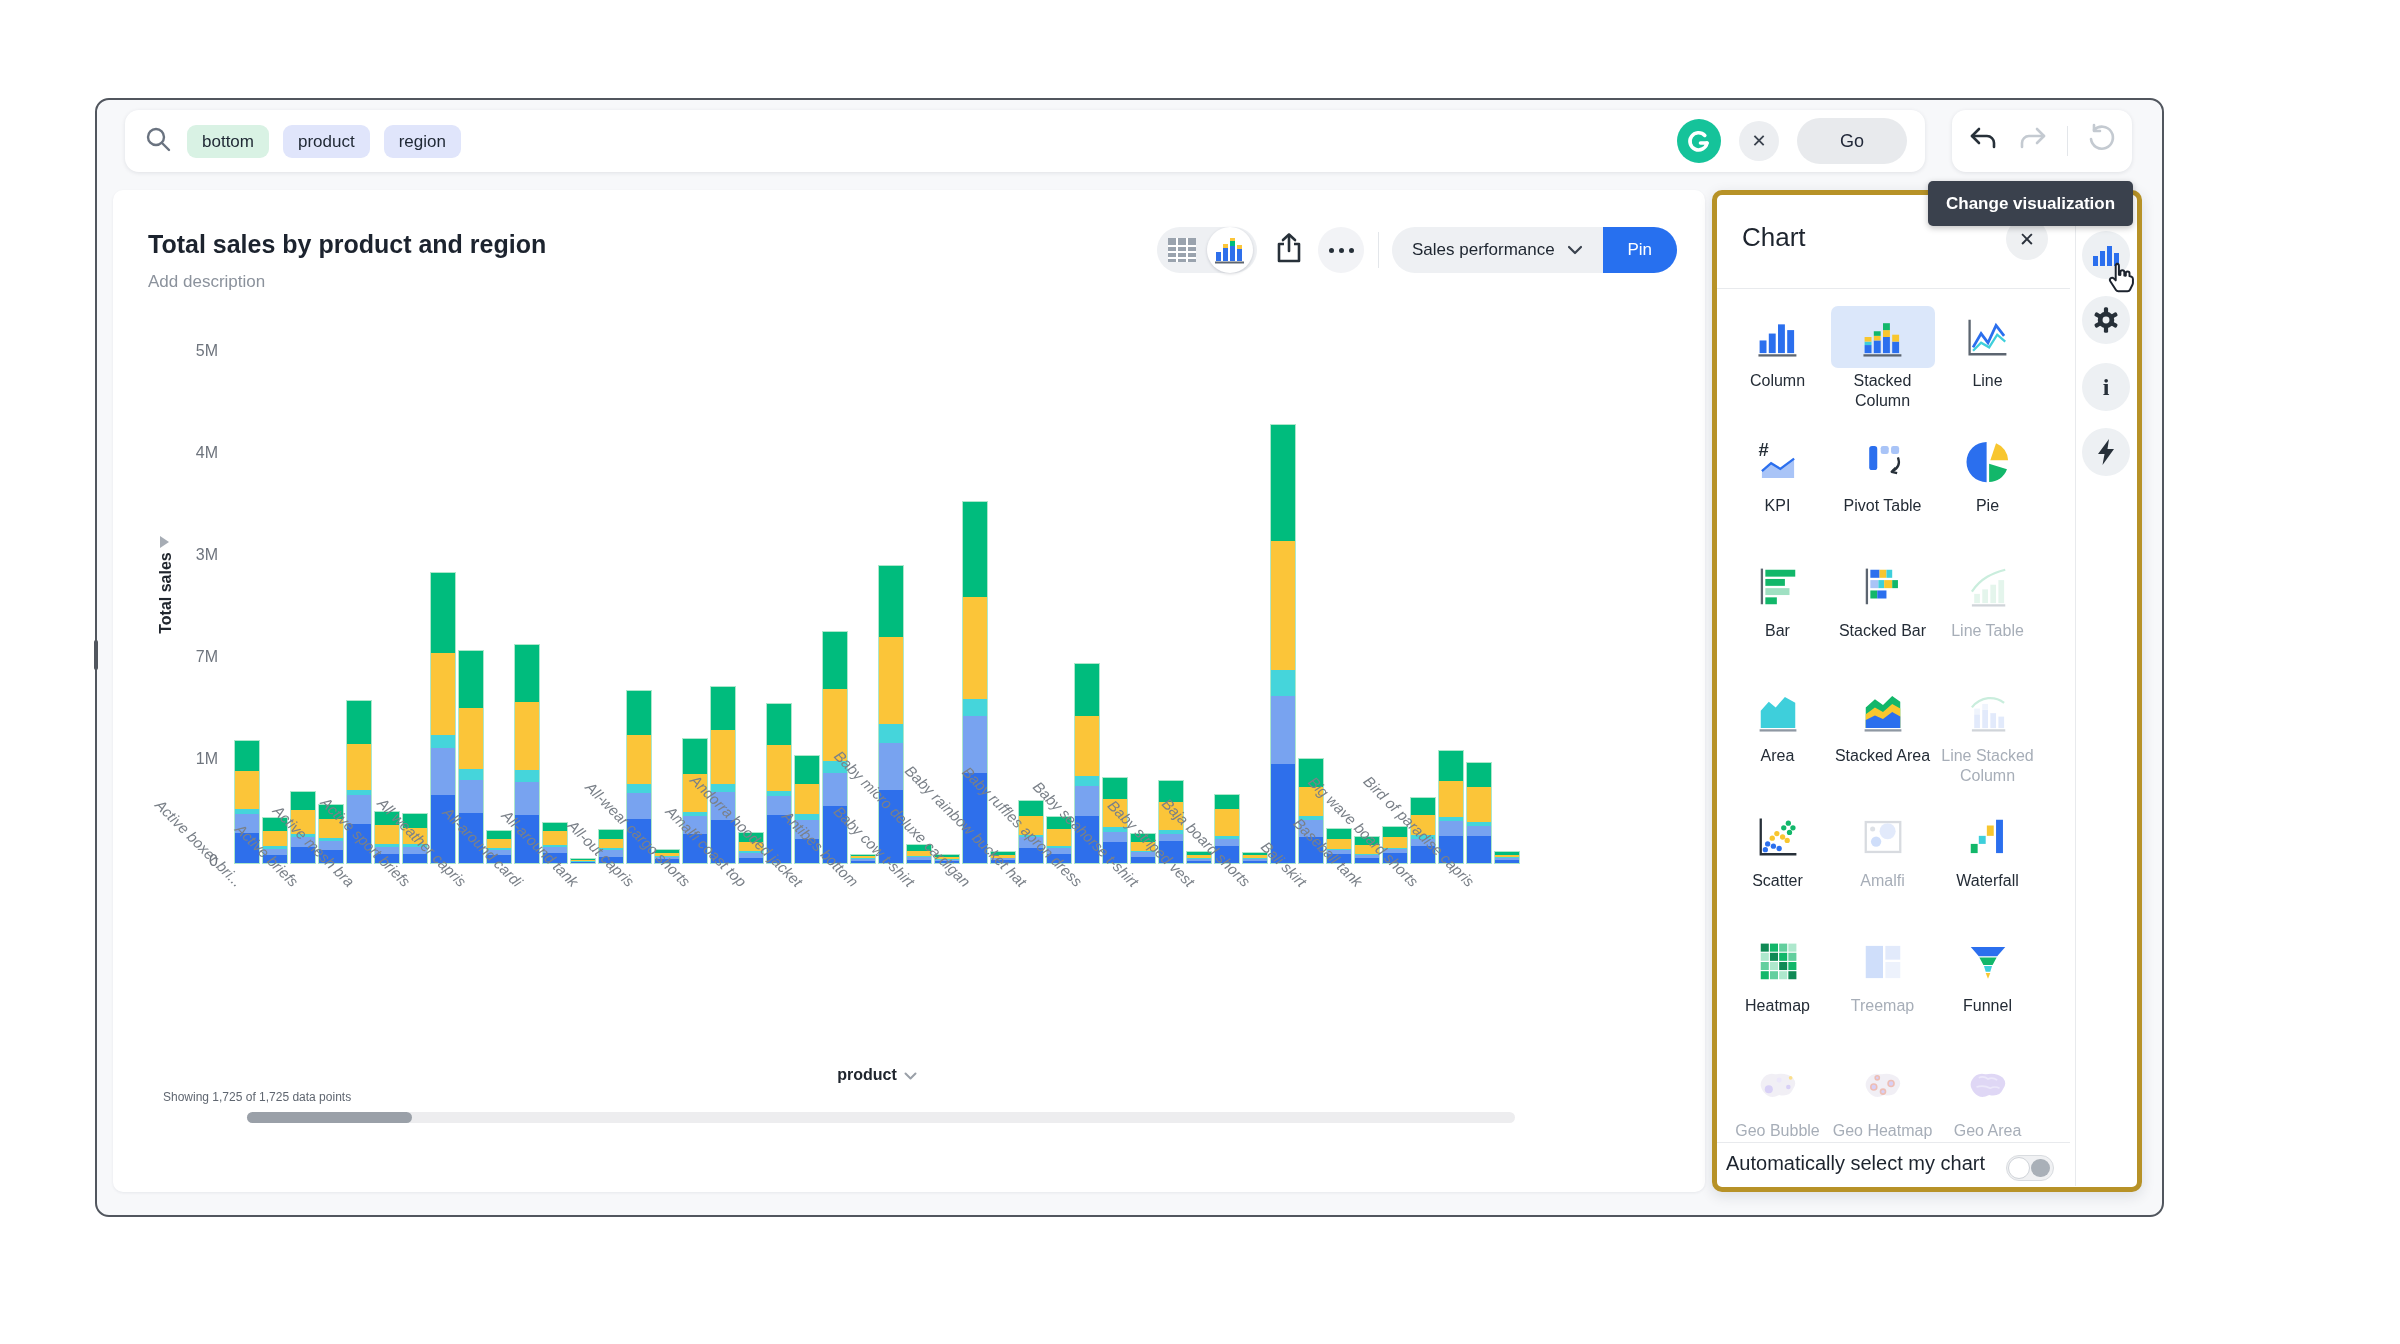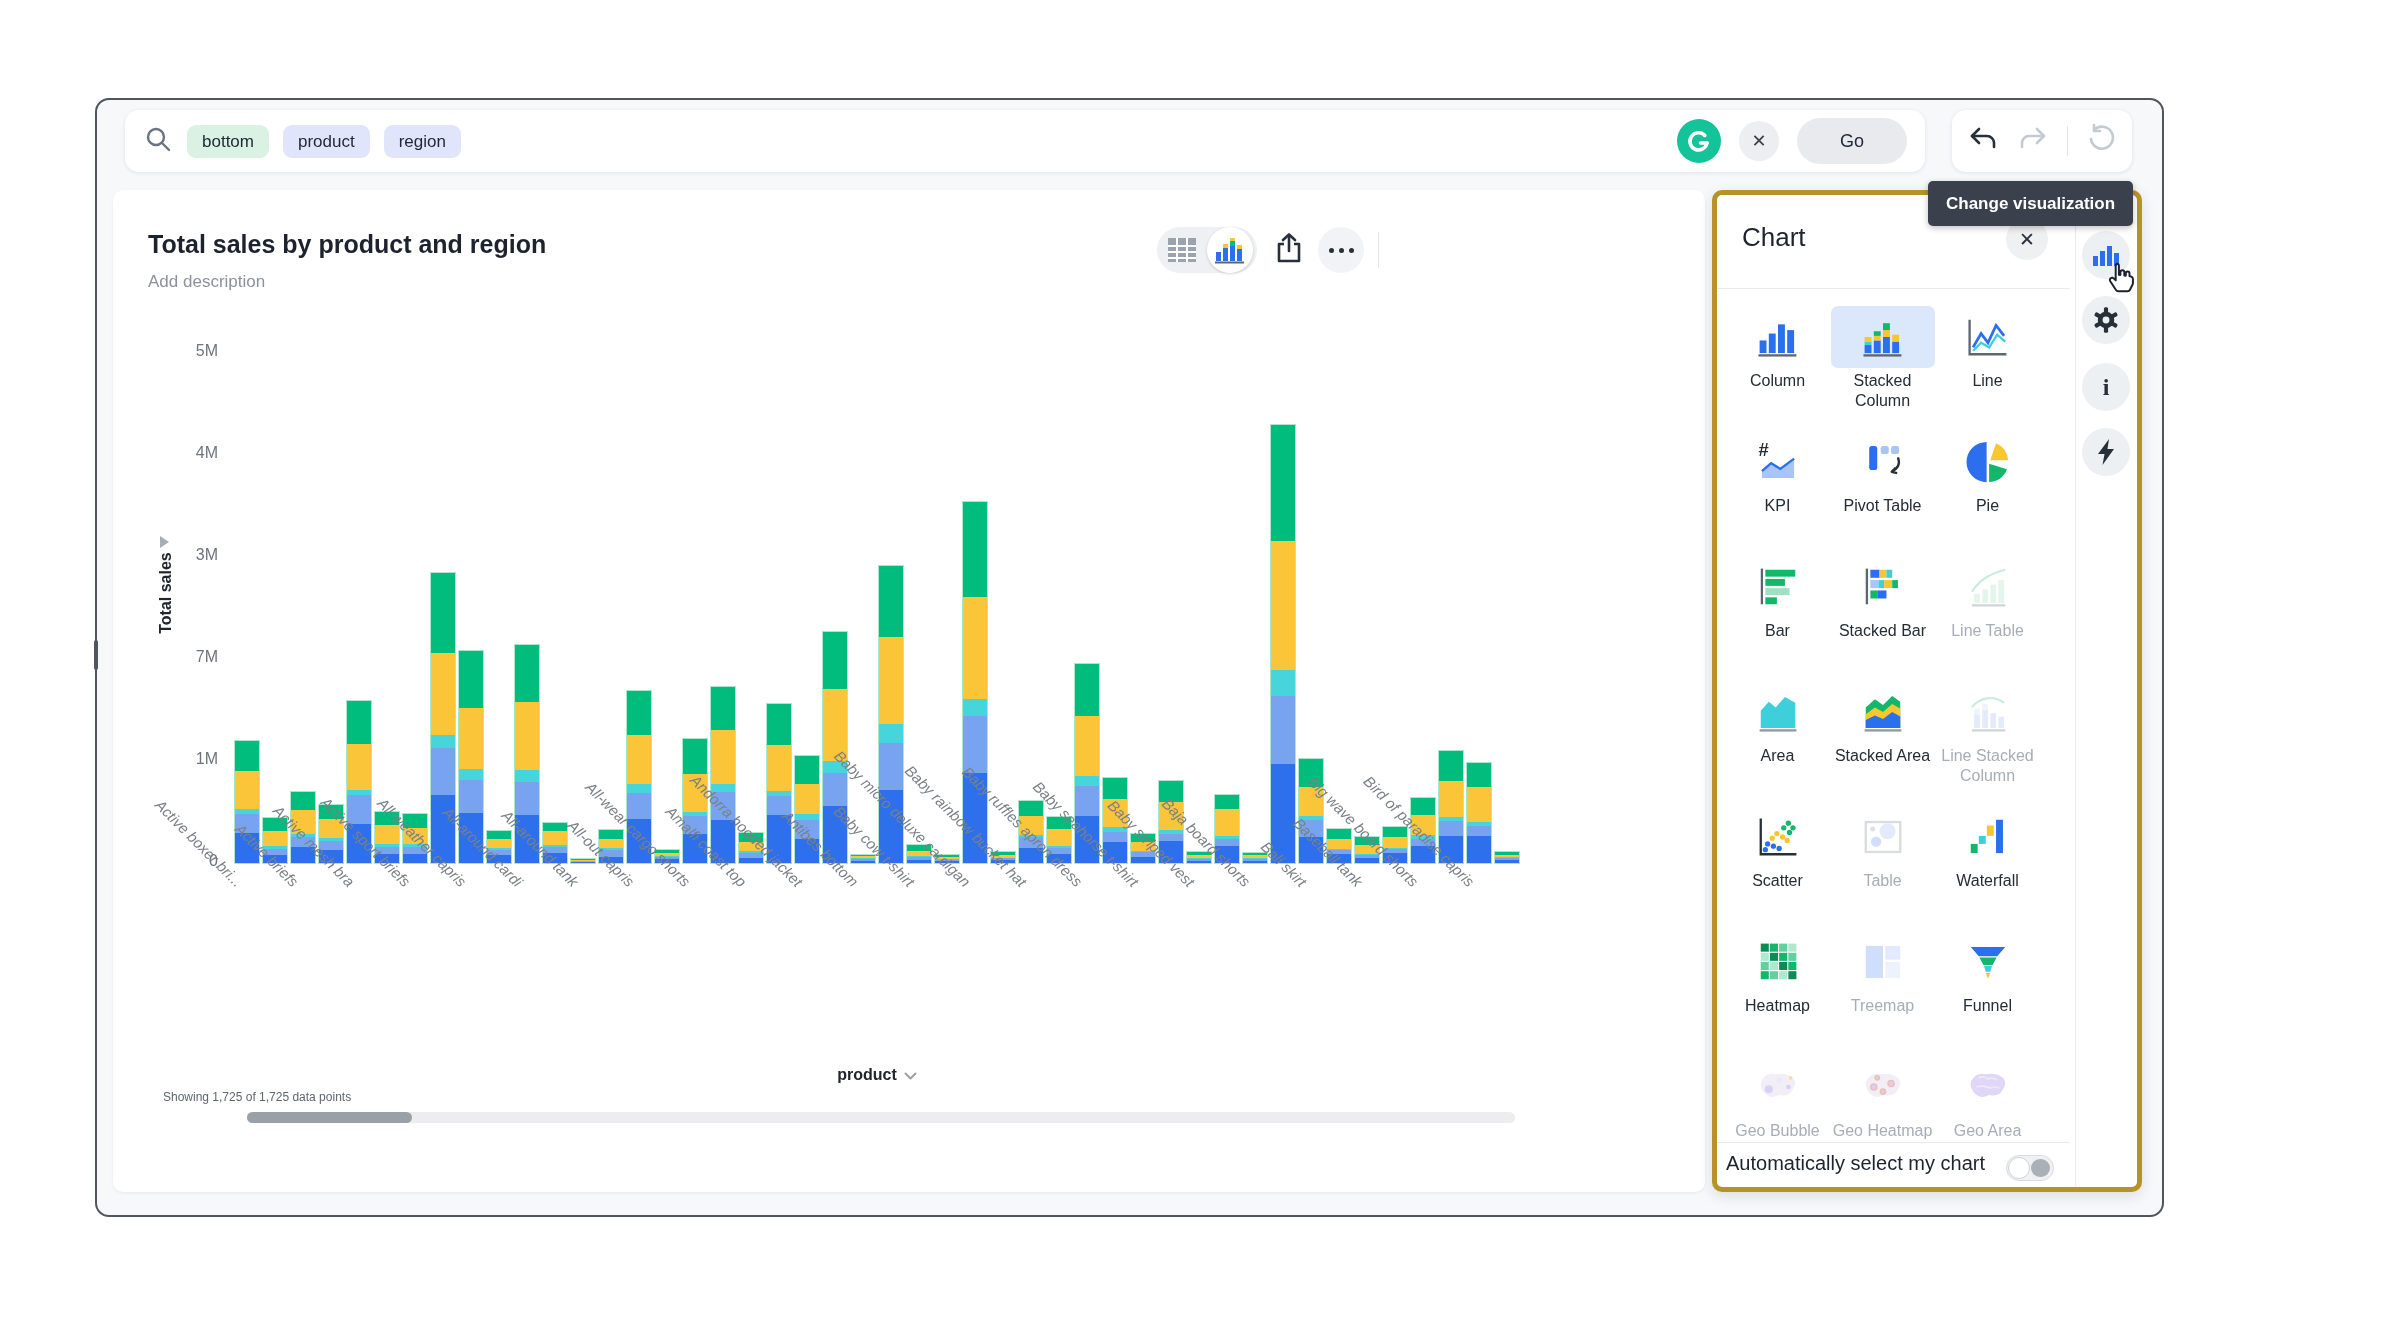--- a/index.html
+++ b/index.html
@@ -169,20 +169,33 @@
           <path d="M9 8 L15 2.5 L21 8" fill="none" stroke="#273039" stroke-width="2.6" stroke-linecap="round" stroke-linejoin="round"></path>
         </svg>
     </span>
   </div>
   <div id="more-btn">
     <span class="dot"></span>
       <span class="dot"></span>
       <span class="dot"></span>
   </div>
   <div id="tb-divider"></div>
+  <div id="dataset-combo">
+    <div id="dataset-btn">
+      <span>Sales performance</span>
+      <span>
+        <svg width="16" height="10" viewBox="0 0 16 10">
+            <path d="M2 2 L8 8 L14 2" fill="none" stroke="#3a424e" stroke-width="2.2" stroke-linecap="round" stroke-linejoin="round"></path>
+          </svg>
+      </span>
+    </div>
+    <div id="pin-btn">
+        <span>Pin</span>
+      </div>
+  </div>
 
 
   <div id="y-title">Total sales</div>
   <div id="y-expand"></div>
   <div id="yticks">
       <div class="ytick" style="left: 158px; top: 342px;">5M</div>
       <div class="ytick" style="left: 158px; top: 444px;">4M</div>
       <div class="ytick" style="left: 158px; top: 546px;">3M</div>
       <div class="ytick" style="left: 158px; top: 648px;">7M</div>
       <div class="ytick" style="left: 158px; top: 750px;">1M</div>
@@ -736,21 +749,21 @@
       </div>
       <div class="tile disabled" style="left: 1830px; top: 806px;">
         <div class="tile-iconwrap" style="opacity: 0.55;">
           <svg width="46" height="46" viewBox="0 0 40 40">
             <rect x="5" y="7" width="30" height="26" fill="none" stroke="#b9bfc7" stroke-width="2"></rect>
             <circle cx="24" cy="15" r="7" fill="#ccdaf8"></circle>
             <circle cx="14" cy="24" r="4.5" fill="#a9c4f7"></circle>
             <circle cx="11" cy="13" r="2.2" fill="#c3c9d2"></circle>
           </svg>
         </div>
-        <div class="tile-label">Table</div>
+        <div class="tile-label">Amalfi</div>
       </div>
       <div class="tile normal" style="left: 1935px; top: 806px;">
         <div class="tile-iconwrap">
           <svg width="46" height="46" viewBox="0 0 40 40">
             <rect x="5" y="26" width="6" height="8" fill="#12b76a"></rect>
             <rect x="12" y="19" width="6" height="7" fill="#3ecfdb"></rect>
             <rect x="19" y="10" width="6" height="9" fill="#f8c62f"></rect>
             <rect x="27" y="5" width="6" height="29" fill="#2b6fee"></rect>
           </svg>
         </div>

